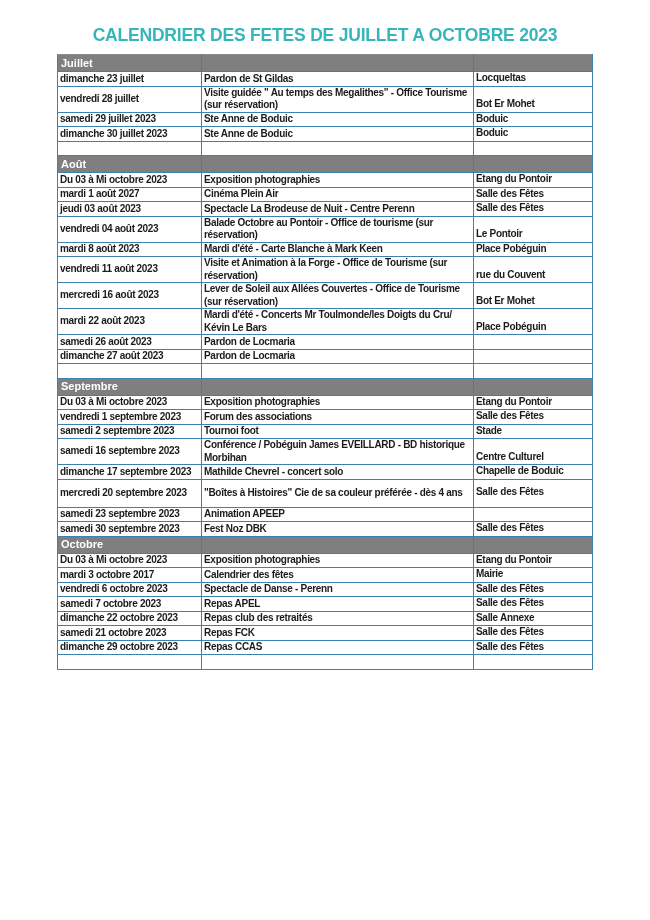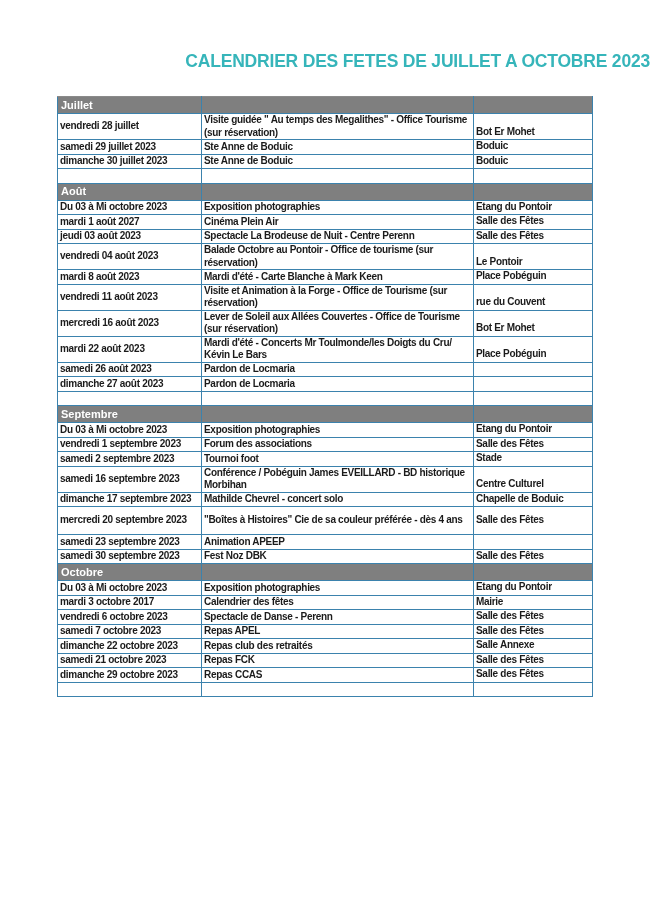--- a/index.html
+++ b/index.html
@@ -6,31 +6,31 @@
   html, body { background: #ffffff; }
   body {
     width: 650px; height: 920px;
     font-family: "Liberation Sans", sans-serif;
     overflow: hidden;
     position: relative;
   }
   .page { width: 650px; height: 920px; background: #fff; }
 
   .title {
-    margin-top: 51px;
-    text-align: right;
+    margin-top: 25px;
+    text-align: center;
     font-size: 17.5px;
     font-weight: bold;
     letter-spacing: -0.2px;
     color: var(--accent, #36b5ba);
   }
 
   table.cal {
     margin-left: 57px;
-    margin-top: 24px;
+    margin-top: 8px;
     width: 535px;
     border-collapse: collapse;
     table-layout: fixed;
   }
   col.c1 { width: 144px; }
   col.c2 { width: 272px; }
   col.c3 { width: 119px; }
 
   td {
     border: 1.5px solid var(--border, #3b82ad);
@@ -71,20 +71,25 @@
         <col class="c2">
         <col class="c3">
     </colgroup>
     <tbody id="cal-body">
         <tr class="month-row">
           <td class="m1">Juillet</td>
           <td class="m2"></td>
           <td class="m3"></td>
         </tr>
         <tr class="row">
+          <td class="c-date">dimanche 23 juillet</td>
+          <td class="c-event">Pardon de St Gildas</td>
+          <td class="c-place">Locqueltas</td>
+        </tr>
+        <tr class="row">
           <td class="c-date">vendredi 28 juillet</td>
           <td class="c-event">Visite guidée " Au temps des Megalithes" - Office Tourisme (sur réservation)</td>
           <td class="c-place">Bot Er Mohet</td>
         </tr>
         <tr class="row">
           <td class="c-date">samedi 29 juillet 2023</td>
           <td class="c-event">Ste Anne de Boduic</td>
           <td class="c-place">Boduic</td>
         </tr>
         <tr class="row">

